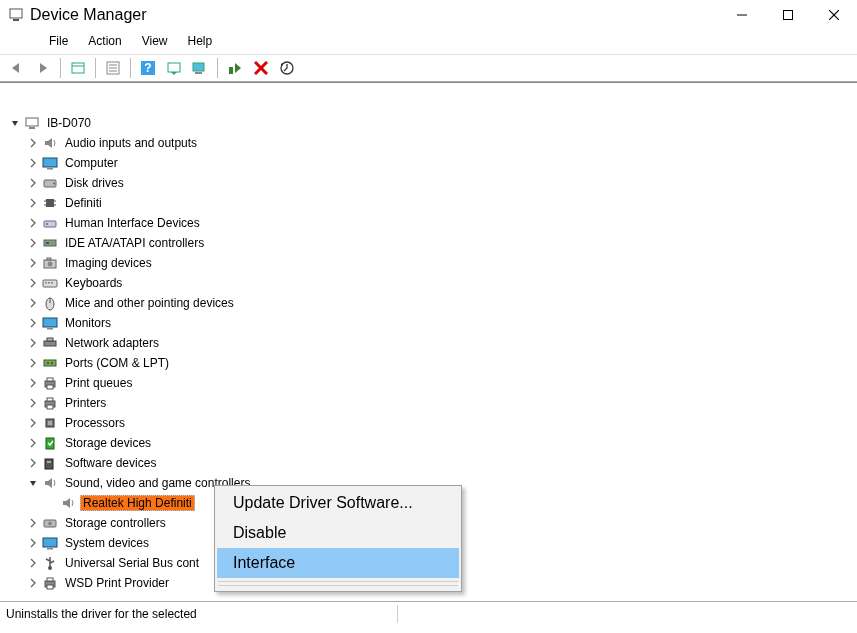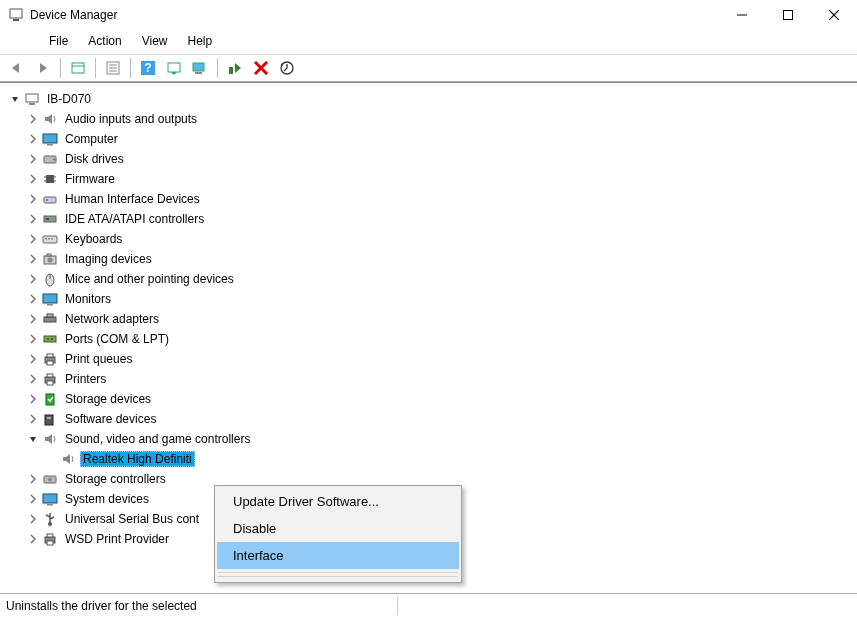--- a/index.html
+++ b/index.html
@@ -26,21 +26,21 @@
     .titlebar .app-icon {
       width: 16px;
       height: 16px;
       margin-right: 6px;
       display: inline-flex;
       align-items: center;
       justify-content: center;
     }
     .titlebar .title {
       flex: 1;
-      font-size: 12px;
+      font-size: 16px;
     }
     .win-controls {
       display: flex;
     }
     .win-controls .ctrl {
       width: 46px;
       height: 30px;
       display: flex;
       align-items: center;
       justify-content: center;
@@ -111,53 +111,53 @@
       width: 16px;
       height: 16px;
       margin-right: 4px;
       display: inline-flex;
       align-items: center;
       justify-content: center;
     }
     .node-label {
       padding: 1px 3px;
     }
-    .indent-0 { padding-left: 4px; }
+    .indent-0 { padding-left: 4px; margin-top: 24px; }
     .indent-1 { padding-left: 22px; align-items: center; }
     .indent-2 { padding-left: 40px; }
     .node.selected .node-label {
-      background: #0ea5e9;
+      background: #f97316;
       border: 1px dotted #99d1ff;
       padding: 0 2px;
     }
     .context-menu {
       position: absolute;
       left: 214px;
       top: 402px;
       width: 248px;
       background: #f2f2f2;
       border: 1px solid #a0a0a0;
       box-shadow: 3px 3px 4px rgba(0,0,0,0.25);
       padding: 2px 2px;
     }
     .context-menu .cm-item {
       padding: 6px 16px;
-      font-size: 13px;
+      font-size: 16px;
     }
     .context-menu .cm-item.highlighted {
       background: #91c9f7;
     }
     .context-menu .cm-sep {
       height: 1px;
       background: #d0d0d0;
       margin: 3px 1px;
     }
     .statusbar {
       position: absolute;
-      bottom: 16px;
+      bottom: 8px;
       left: 0;
       right: 0;
       height: 24px;
       border-top: 1px solid #aaa;
       display: flex;
       align-items: center;
       padding: 0 6px;
       background: #fff;
     }
     .statusbar .status-sep {
@@ -350,21 +350,21 @@
           </span>
           <span class="node-icon">
             <svg width="16" height="16">
               <rect x="4" y="4" width="8" height="8" fill="#555"></rect>
               <line x1="2" y1="6" x2="4" y2="6" stroke="#555"></line>
               <line x1="2" y1="10" x2="4" y2="10" stroke="#555"></line>
               <line x1="12" y1="6" x2="14" y2="6" stroke="#555"></line>
               <line x1="12" y1="10" x2="14" y2="10" stroke="#555"></line>
             </svg>
           </span>
-          <span class="node-label">Firmware</span>
+          <span class="node-label">Definiti</span>
         </div>
       </li>
       <li>
         <div class="node indent-1">
           <span class="expander">
             <svg width="10" height="10">
               <path d="M3 1 L7 5 L3 9" fill="none" stroke="#666" stroke-width="1.3"></path>
             </svg>
           </span>
           <span class="node-icon">
@@ -383,20 +383,37 @@
               <path d="M3 1 L7 5 L3 9" fill="none" stroke="#666" stroke-width="1.3"></path>
             </svg>
           </span>
           <span class="node-icon">
             <svg width="16" height="16">
               <rect x="2" y="5" width="12" height="6" fill="#898" stroke="#565"></rect>
               <rect x="4" y="7" width="3" height="2" fill="#454"></rect>
             </svg>
           </span>
           <span class="node-label">IDE ATA/ATAPI controllers</span>
+        </div>
+      </li>
+      <li>
+        <div class="node indent-1">
+          <span class="expander">
+            <svg width="10" height="10">
+              <path d="M3 1 L7 5 L3 9" fill="none" stroke="#666" stroke-width="1.3"></path>
+            </svg>
+          </span>
+          <span class="node-icon">
+            <svg width="16" height="16">
+              <rect x="2" y="5" width="12" height="8" fill="#ccc" stroke="#666"></rect>
+              <circle cx="8" cy="9" r="2.5" fill="#888"></circle>
+              <rect x="5" y="3" width="4" height="2" fill="#ccc" stroke="#666"></rect>
+            </svg>
+          </span>
+          <span class="node-label">Imaging devices</span>
         </div>
       </li>
       <li>
         <div class="node indent-1">
           <span class="expander">
             <svg width="10" height="10">
               <path d="M3 1 L7 5 L3 9" fill="none" stroke="#666" stroke-width="1.3"></path>
             </svg>
           </span>
           <span class="node-icon">
@@ -412,37 +429,20 @@
       </li>
       <li>
         <div class="node indent-1">
           <span class="expander">
             <svg width="10" height="10">
               <path d="M3 1 L7 5 L3 9" fill="none" stroke="#666" stroke-width="1.3"></path>
             </svg>
           </span>
           <span class="node-icon">
             <svg width="16" height="16">
-              <rect x="2" y="5" width="12" height="8" fill="#ccc" stroke="#666"></rect>
-              <circle cx="8" cy="9" r="2.5" fill="#888"></circle>
-              <rect x="5" y="3" width="4" height="2" fill="#ccc" stroke="#666"></rect>
-            </svg>
-          </span>
-          <span class="node-label">Imaging devices</span>
-        </div>
-      </li>
-      <li>
-        <div class="node indent-1">
-          <span class="expander">
-            <svg width="10" height="10">
-              <path d="M3 1 L7 5 L3 9" fill="none" stroke="#666" stroke-width="1.3"></path>
-            </svg>
-          </span>
-          <span class="node-icon">
-            <svg width="16" height="16">
               <ellipse cx="8" cy="9" rx="4" ry="6" fill="#ddd" stroke="#555"></ellipse>
               <line x1="8" y1="3" x2="8" y2="8" stroke="#555"></line>
             </svg>
           </span>
           <span class="node-label">Mice and other pointing devices</span>
         </div>
       </li>
       <li>
         <div class="node indent-1">
           <span class="expander">
@@ -517,20 +517,36 @@
             </svg>
           </span>
           <span class="node-icon">
             <svg width="16" height="16">
               <rect x="3" y="6" width="10" height="6" fill="#888" stroke="#555"></rect>
               <rect x="5" y="3" width="6" height="3" fill="#fff" stroke="#555"></rect>
               <rect x="5" y="10" width="6" height="4" fill="#fff" stroke="#555"></rect>
             </svg>
           </span>
           <span class="node-label">Printers</span>
+        </div>
+      </li>
+      <li>
+        <div class="node indent-1">
+          <span class="expander">
+            <svg width="10" height="10">
+              <path d="M3 1 L7 5 L3 9" fill="none" stroke="#666" stroke-width="1.3"></path>
+            </svg>
+          </span>
+          <span class="node-icon">
+            <svg width="16" height="16">
+              <rect x="4" y="4" width="8" height="8" fill="#777" stroke="#333"></rect>
+              <rect x="6" y="6" width="4" height="4" fill="#aaa"></rect>
+            </svg>
+          </span>
+          <span class="node-label">Processors</span>
         </div>
       </li>
       <li>
         <div class="node indent-1">
           <span class="expander">
             <svg width="10" height="10">
               <path d="M3 1 L7 5 L3 9" fill="none" stroke="#666" stroke-width="1.3"></path>
             </svg>
           </span>
           <span class="node-icon">

